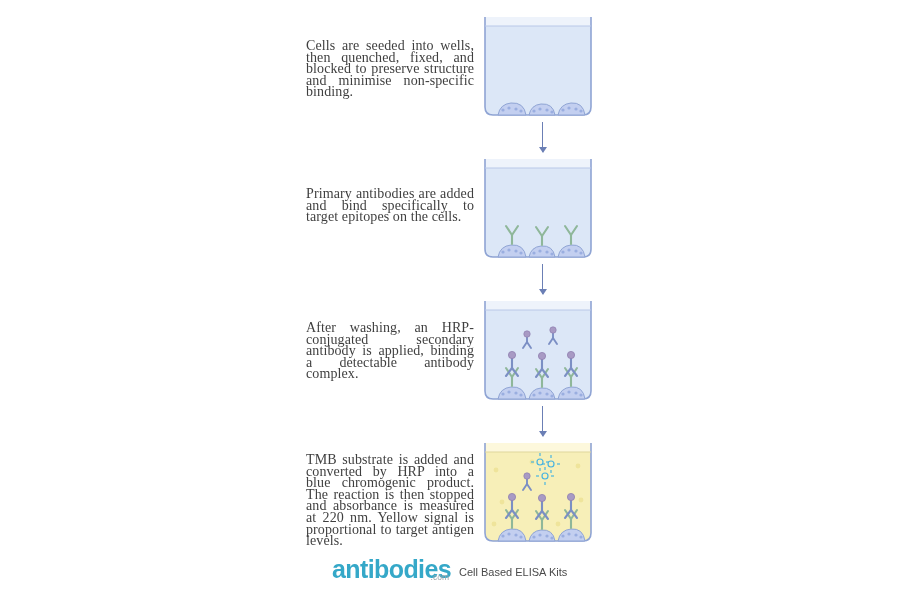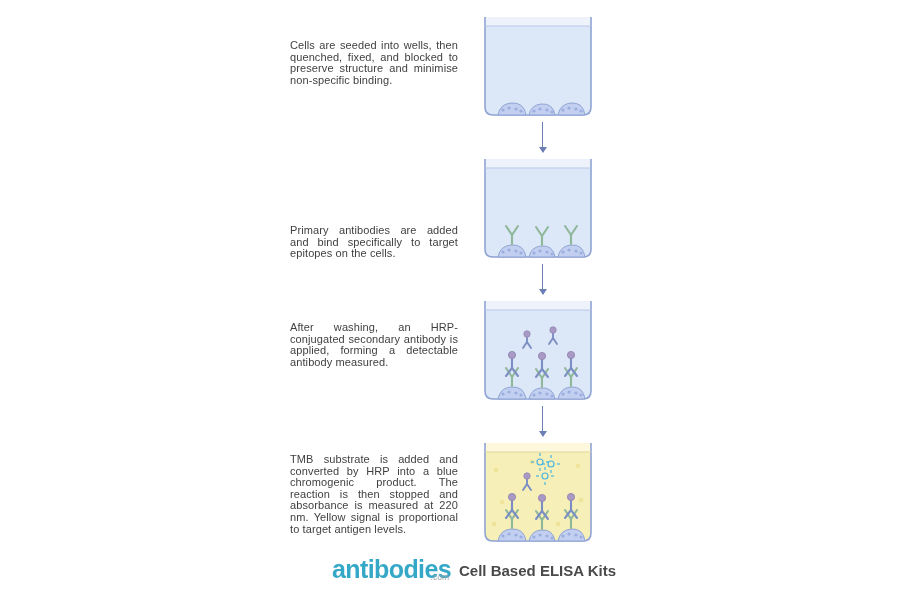--- a/index.html
+++ b/index.html
@@ -24,28 +24,29 @@
   }
 
   .step {
     position: absolute;
     left: 290px;
     width: 310px;
   }
 
   .step-text {
     position: absolute;
-    left: 0;
+    left: 16px;
     width: 168px;
-    font-size: 11px;
+    font-size: 14px;
     line-height: 11.6px;
     text-align: justify;
     text-justify: inter-word;
     color: #3f3f3f;
     letter-spacing: 0.1px;
+    font-family: Liberation Serif, serif;
   }
 
   .well-wrap {
     position: absolute;
     left: 192px;
     top: 0;
     width: 112px;
   }
 
   .arrow {
@@ -90,22 +91,22 @@
   .brand-dotcom {
     position: absolute;
     right: 2px;
     bottom: -8px;
     font-size: 8.5px;
     font-weight: 400;
     color: #9fa3a6;
     letter-spacing: 0px;
   }
   .brand-caption {
-    font-size: 15px;
-    font-weight: 700;
+    font-size: 11px;
+    font-weight: 400;
     color: #4a4a4a;
     position: relative;
     top: -2px;
   }
 
   svg { display: block; }
 </style>
 </head>
 <body>
 
@@ -149,21 +150,21 @@
       </svg>
     </div>
   </div>
 
   <div class="arrow" style="top:122px; height:30px;">
     <div class="shaft"></div>
       <div class="head"></div>
   </div>
 
   <div class="step" style="top:156px;">
-    <div class="step-text" style="top:32px;margin-top:37px;">Primary antibodies are added and bind specifically to target epitopes on the cells.</div>
+    <div class="step-text" style="top:32px;">Primary antibodies are added and bind specifically to target epitopes on the cells.</div>
     <div class="well-wrap">
       <svg width="112" height="104" viewBox="0 0 112 104">
         <path d="M3 3 L3 93 Q3 101 11 101 L101 101 Q109 101 109 93 L109 3 Z" fill="#dce7f7"></path>
         <rect x="3" y="3" width="106" height="9" fill="#eef3fb"></rect>
         <path d="M3 3 L3 93 Q3 101 11 101 L101 101 Q109 101 109 93 L109 3" fill="none" stroke="#8fa4d4" stroke-width="1.6"></path>
         <line x1="3" y1="12" x2="109" y2="12" stroke="#b9c8e8" stroke-width="1"></line>
 
         <g>
           <path d="M16 101 Q18 90 29 89 Q42 88 44 101 Z" fill="#c3cff0" stroke="#8fa4d4" stroke-width="1"></path>
           <circle cx="21" cy="96" r="1.6" fill="#9aaee0"></circle>
@@ -202,21 +203,21 @@
       </svg>
     </div>
   </div>
 
   <div class="arrow" style="top:264px; height:30px;">
     <div class="shaft"></div>
       <div class="head"></div>
   </div>
 
   <div class="step" style="top:298px;">
-    <div class="step-text" style="top:24px;">After washing, an HRP-conjugated secondary antibody is applied, forming a detectable antibody measured.</div>
+    <div class="step-text" style="top:24px;">After washing, an HRP-conjugated secondary antibody is applied, binding a detectable antibody complex.</div>
     <div class="well-wrap">
       <svg width="112" height="104" viewBox="0 0 112 104">
         <path d="M3 3 L3 93 Q3 101 11 101 L101 101 Q109 101 109 93 L109 3 Z" fill="#dce7f7"></path>
         <rect x="3" y="3" width="106" height="9" fill="#eef3fb"></rect>
         <path d="M3 3 L3 93 Q3 101 11 101 L101 101 Q109 101 109 93 L109 3" fill="none" stroke="#8fa4d4" stroke-width="1.6"></path>
         <line x1="3" y1="12" x2="109" y2="12" stroke="#b9c8e8" stroke-width="1"></line>
 
         <g>
           <path d="M16 101 Q18 90 29 89 Q42 88 44 101 Z" fill="#c3cff0" stroke="#8fa4d4" stroke-width="1"></path>
           <circle cx="21" cy="96" r="1.6" fill="#9aaee0"></circle>

